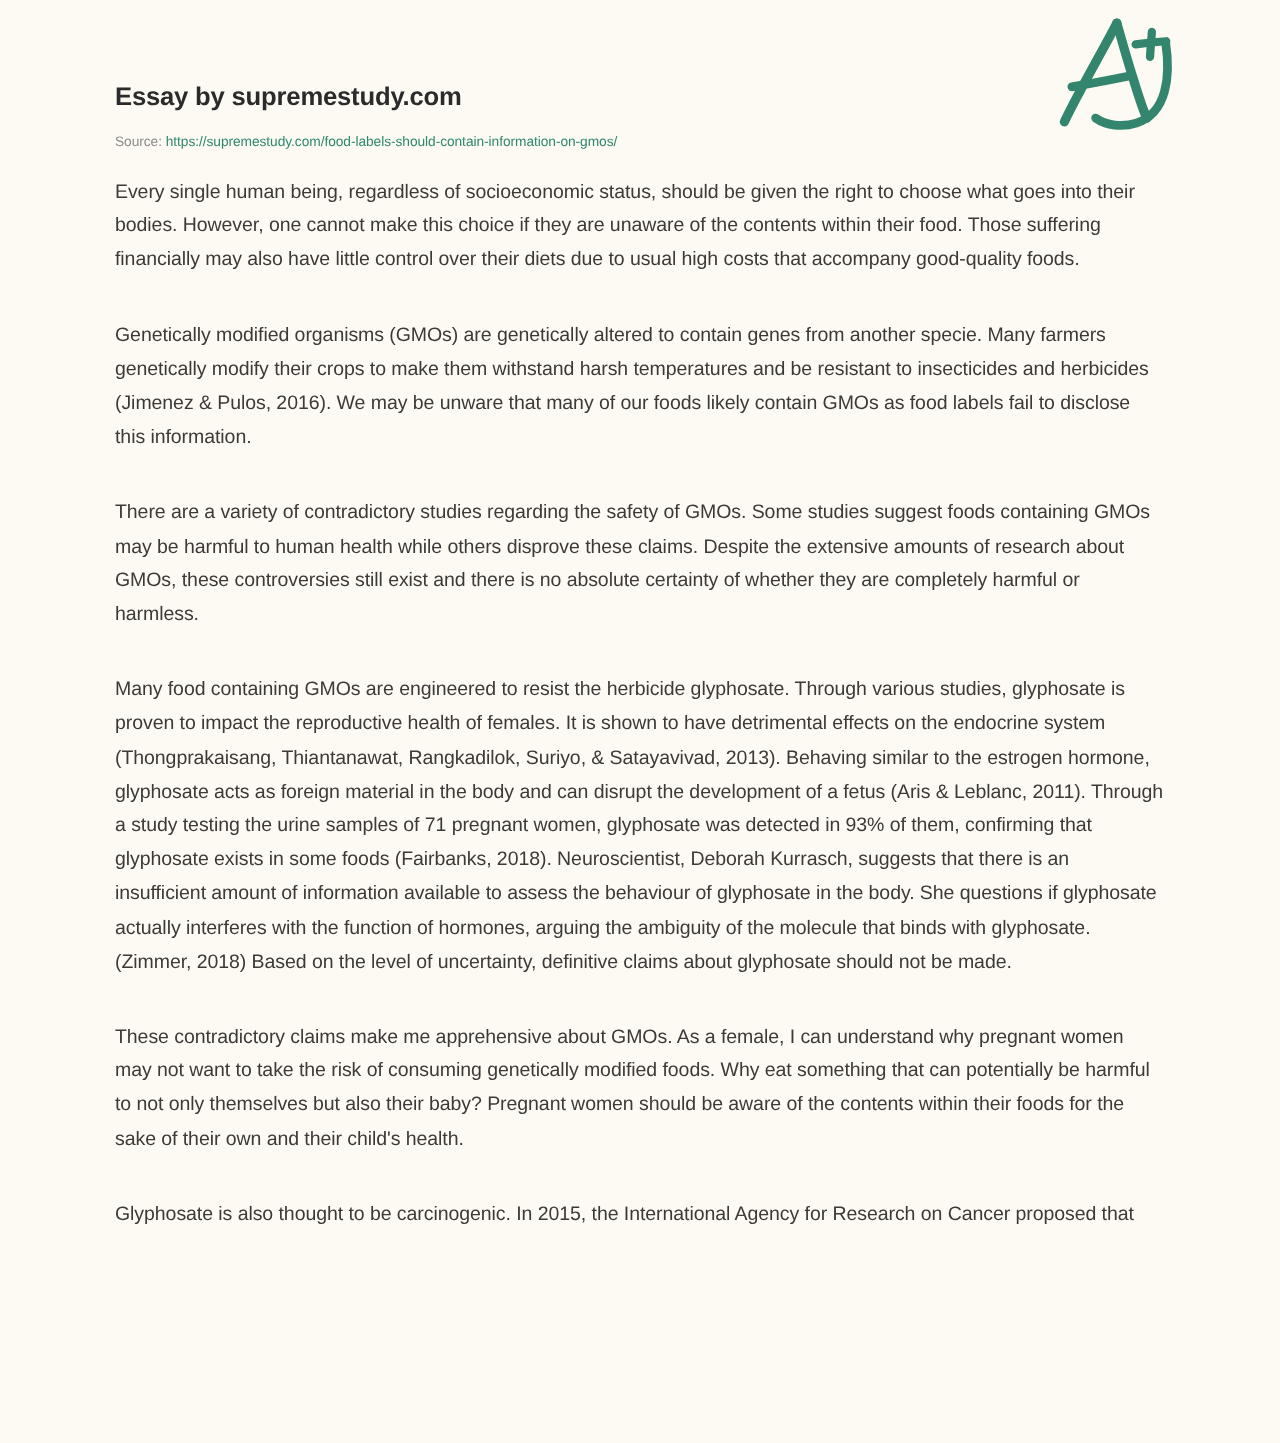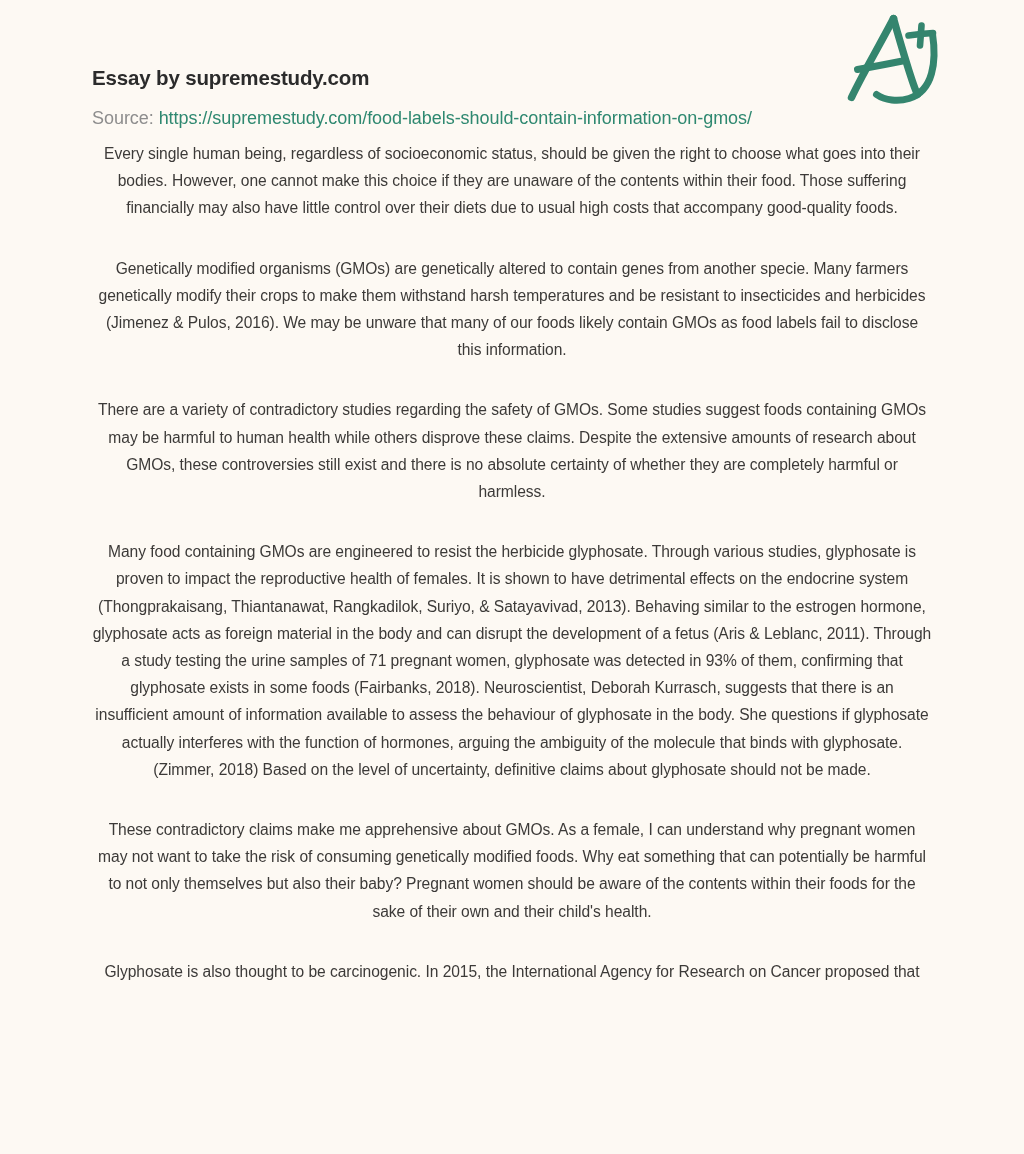--- a/index.html
+++ b/index.html
@@ -38,21 +38,21 @@
     font-weight: bold;
     color: #2b2b2b;
     letter-spacing: -0.15px;
     line-height: 1.2;
     margin: 0;
     white-space: nowrap;
   }
 
   .source-line {
     margin-top: 17px;
-    font-size: 18px;
+    font-size: 11px;
     color: #8d8d8d;
     line-height: 1.2;
     white-space: nowrap;
     letter-spacing: -0.05px;
   }
   .source-label {
     color: #8d8d8d;
   }
   .source-url {
     color: #2e8870;
@@ -91,21 +91,21 @@
     padding-top: 28px;
   }
 
   .article p {
     margin: 0 0 6px 0;
     padding-bottom: 27px;
     font-size: 15.6px;
     line-height: 27.2px;
     color: #3c3a38;
     letter-spacing: -0.05px;
-    text-align: center;
+    text-align: left;
     max-width: 845px;
   }
   .article p:last-child {
     padding-bottom: 0;
   }
 </style>
 </head>
 <body>
 
 <div class="page">

